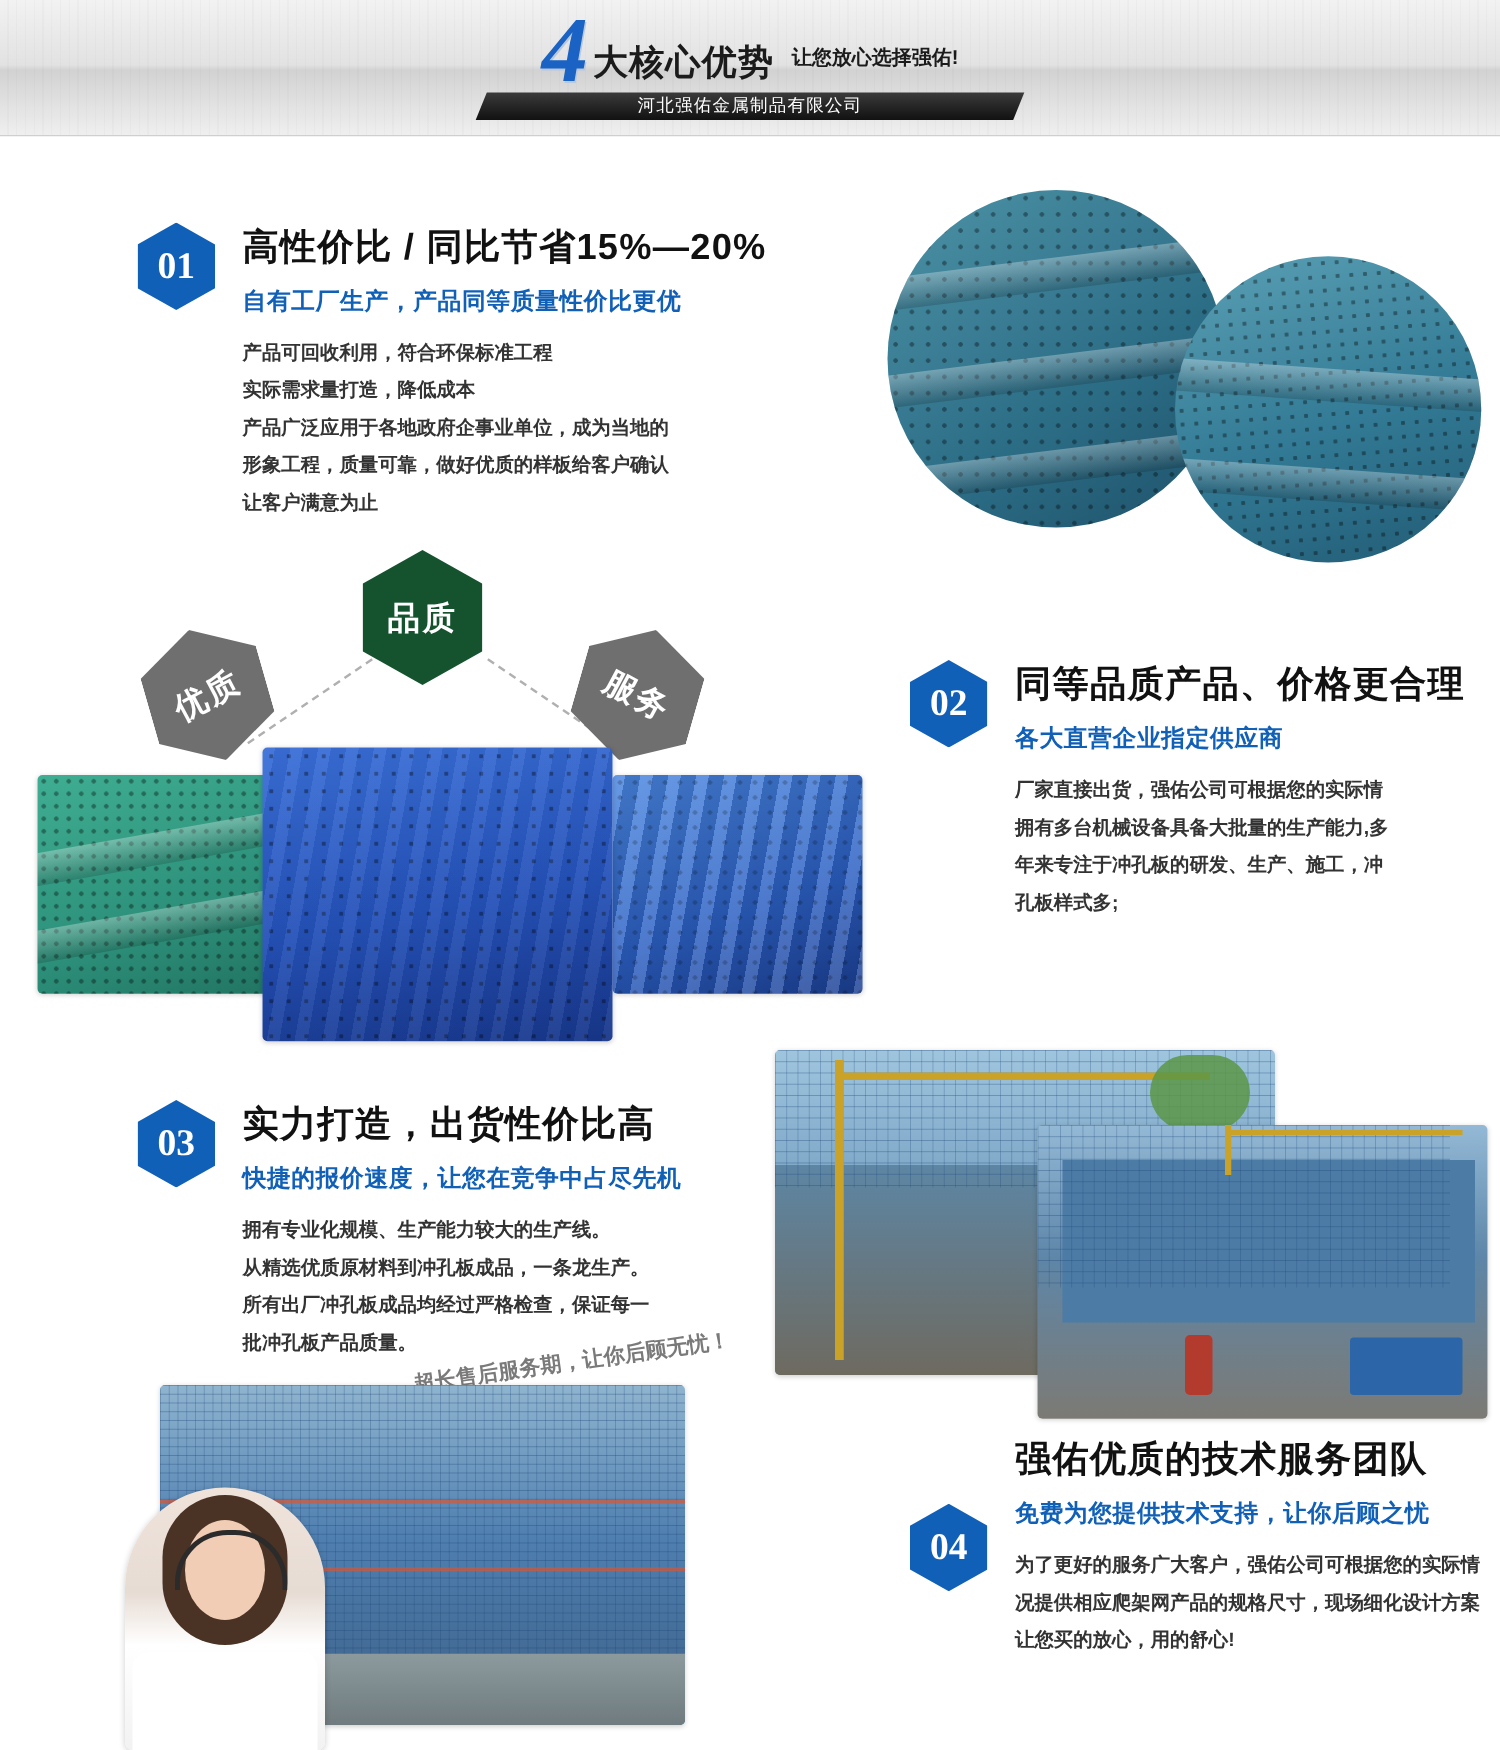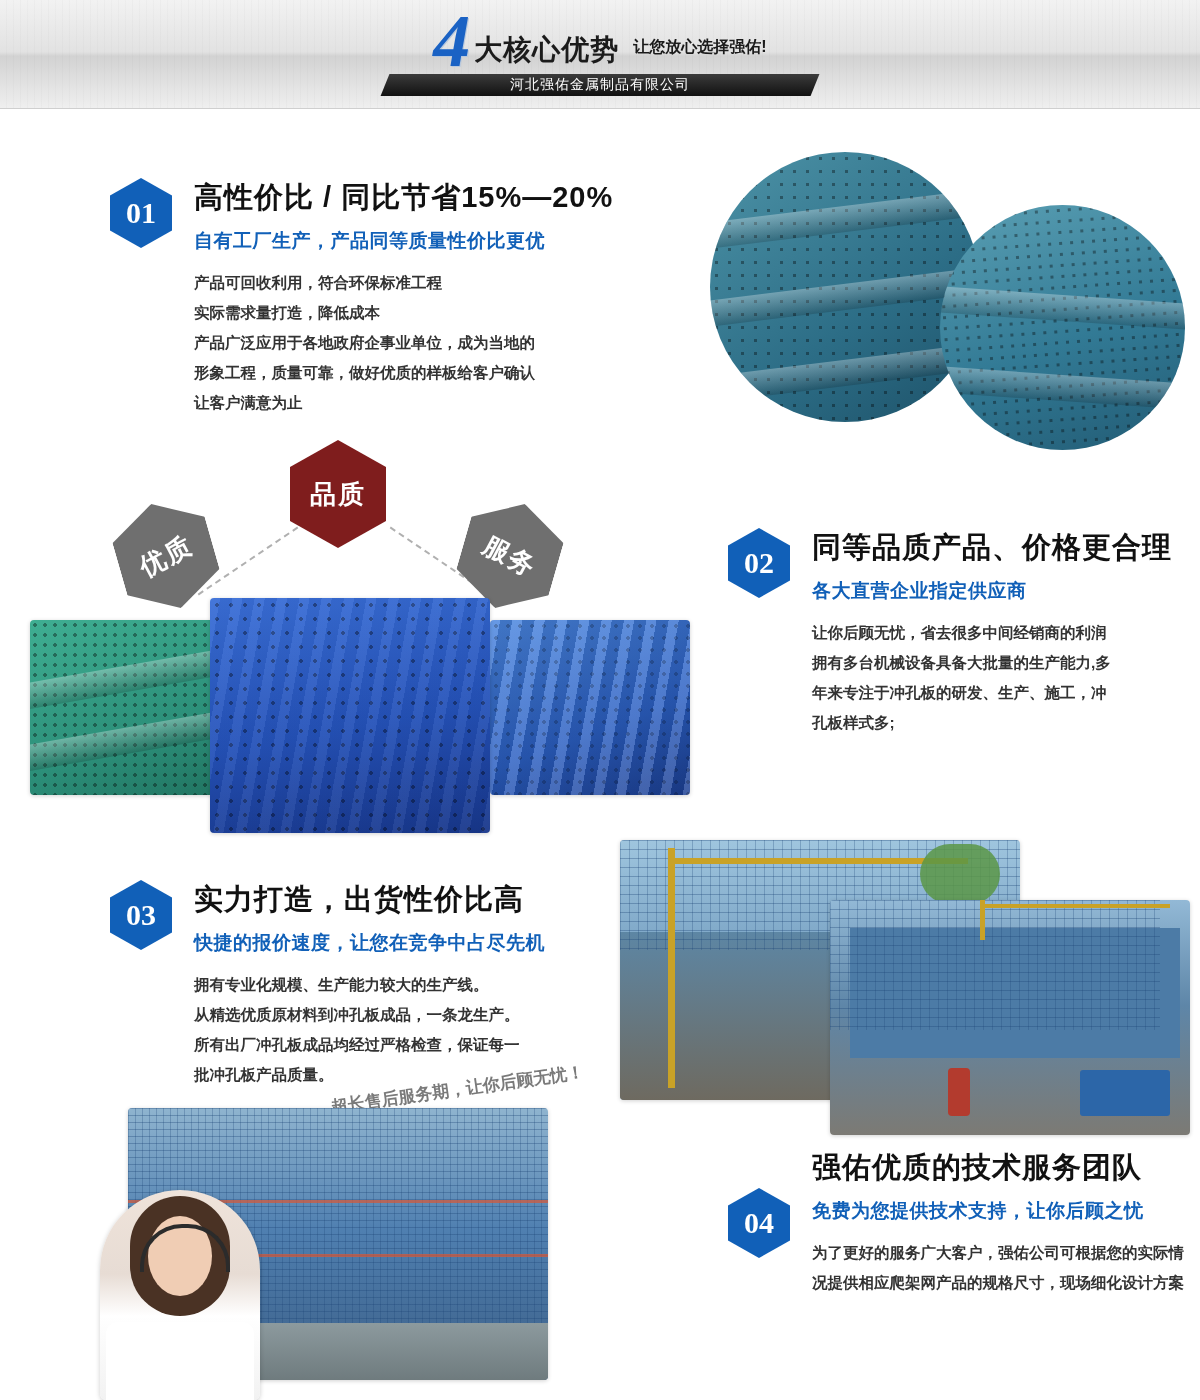--- a/index.html
+++ b/index.html
@@ -101,21 +101,21 @@
   }
 
   
   .qual{position:absolute;left:110px;top:440px;width:470px;height:180px;}
   .qhex{
     position:absolute;width:96px;height:108px;background:#6f6f6f;
     clip-path:polygon(50% 0,100% 25%,100% 75%,50% 100%,0 75%,0 25%);
     color:#fff;display:flex;align-items:center;justify-content:center;
     font-size:26px;font-weight:bold;letter-spacing:2px;
   }
-  .qh-mid{left:180px;top:0;background:#7f1d1d;}
+  .qh-mid{left:180px;top:0;background:#14532d;}
   .qh-left{left:8px;top:62px;transform:rotate(-16deg);background:#6f6f6f;}
   .qh-right{left:352px;top:62px;transform:rotate(16deg);background:#6f6f6f;}
   .qhex span{display:inline-block;}
   .qh-left span{transform:rotate(-12deg);}
   .qh-right span{transform:rotate(12deg);}
   .dash{
     position:absolute;border-top:2px dashed #b0b0b0;width:120px;
   }
   .dash-l{left:78px;top:120px;transform:rotate(-34deg);}
   .dash-r{left:270px;top:120px;transform:rotate(34deg);}
@@ -249,21 +249,21 @@
   <div class="wave"></div>
   <div class="perf" style="background-size:12px 12px;opacity:.5;"></div>
 </div>
 
 <div class="b2">
   <div class="hexnum">02</div>
   <div class="txt">
     <div class="title-main">同等品质产品、价格更合理</div>
     <div class="title-sub">各大直营企业指定供应商</div>
     <div class="body-text">
-      <div>让你后顾无忧，省去很多中间经销商的利润</div>
+      <div>厂家直接出货，强佑公司可根据您的实际情</div>
       <div>拥有多台机械设备具备大批量的生产能力,多</div>
       <div>年来专注于冲孔板的研发、生产、施工，冲</div>
       <div>孔板样式多;</div>
     </div>
   </div>
 </div>
 
 <div class="b3">
   <div class="hexnum">03</div>
   <div class="txt">
@@ -310,15 +310,16 @@
 </div>
 
 <div class="b4">
   <div class="hexnum">04</div>
   <div class="txt">
     <div class="title-main">强佑优质的技术服务团队</div>
     <div class="title-sub">免费为您提供技术支持，让你后顾之忧</div>
     <div class="body-text">
       <div>为了更好的服务广大客户，强佑公司可根据您的实际情</div>
       <div>况提供相应爬架网产品的规格尺寸，现场细化设计方案</div>
+      <div>让您买的放心，用的舒心!</div>
     </div>
   </div>
 </div>
 
 </body></html>

